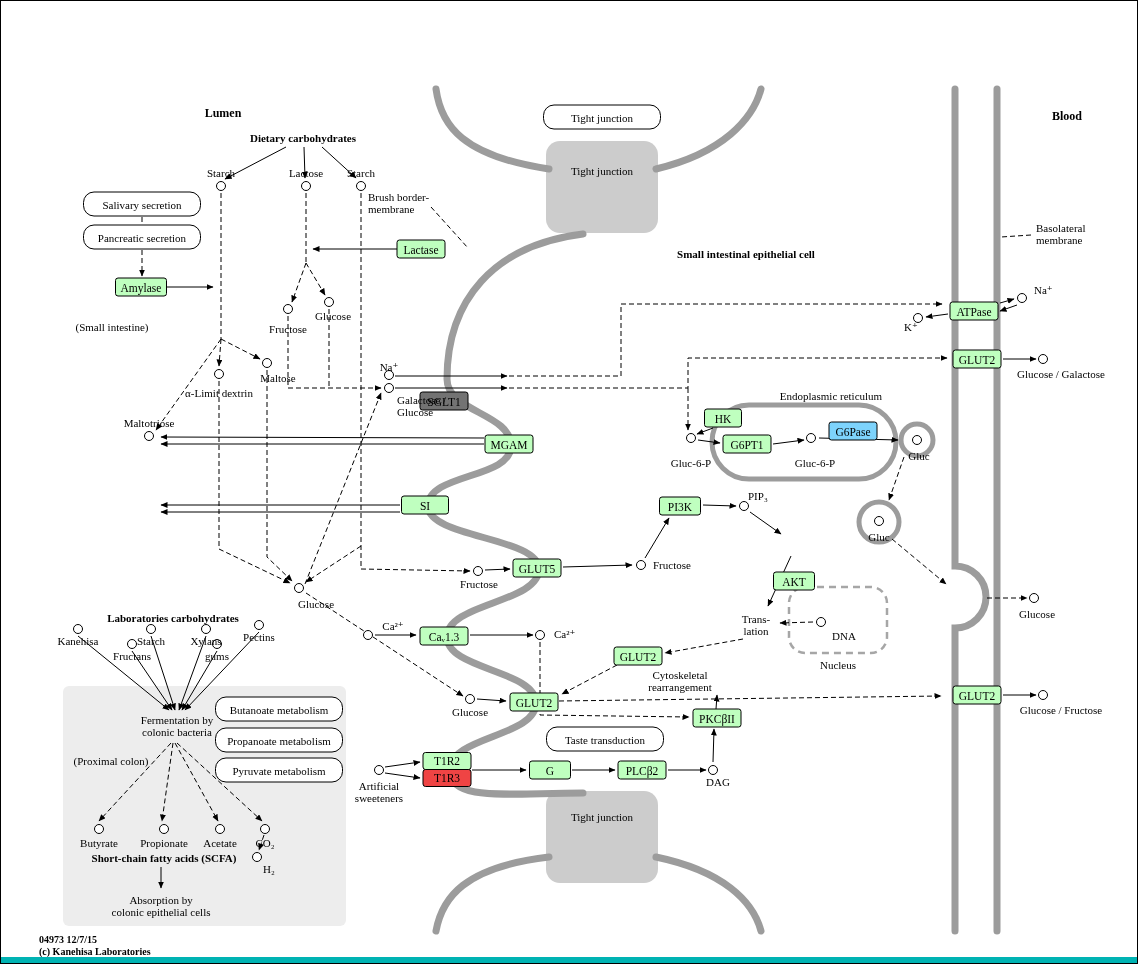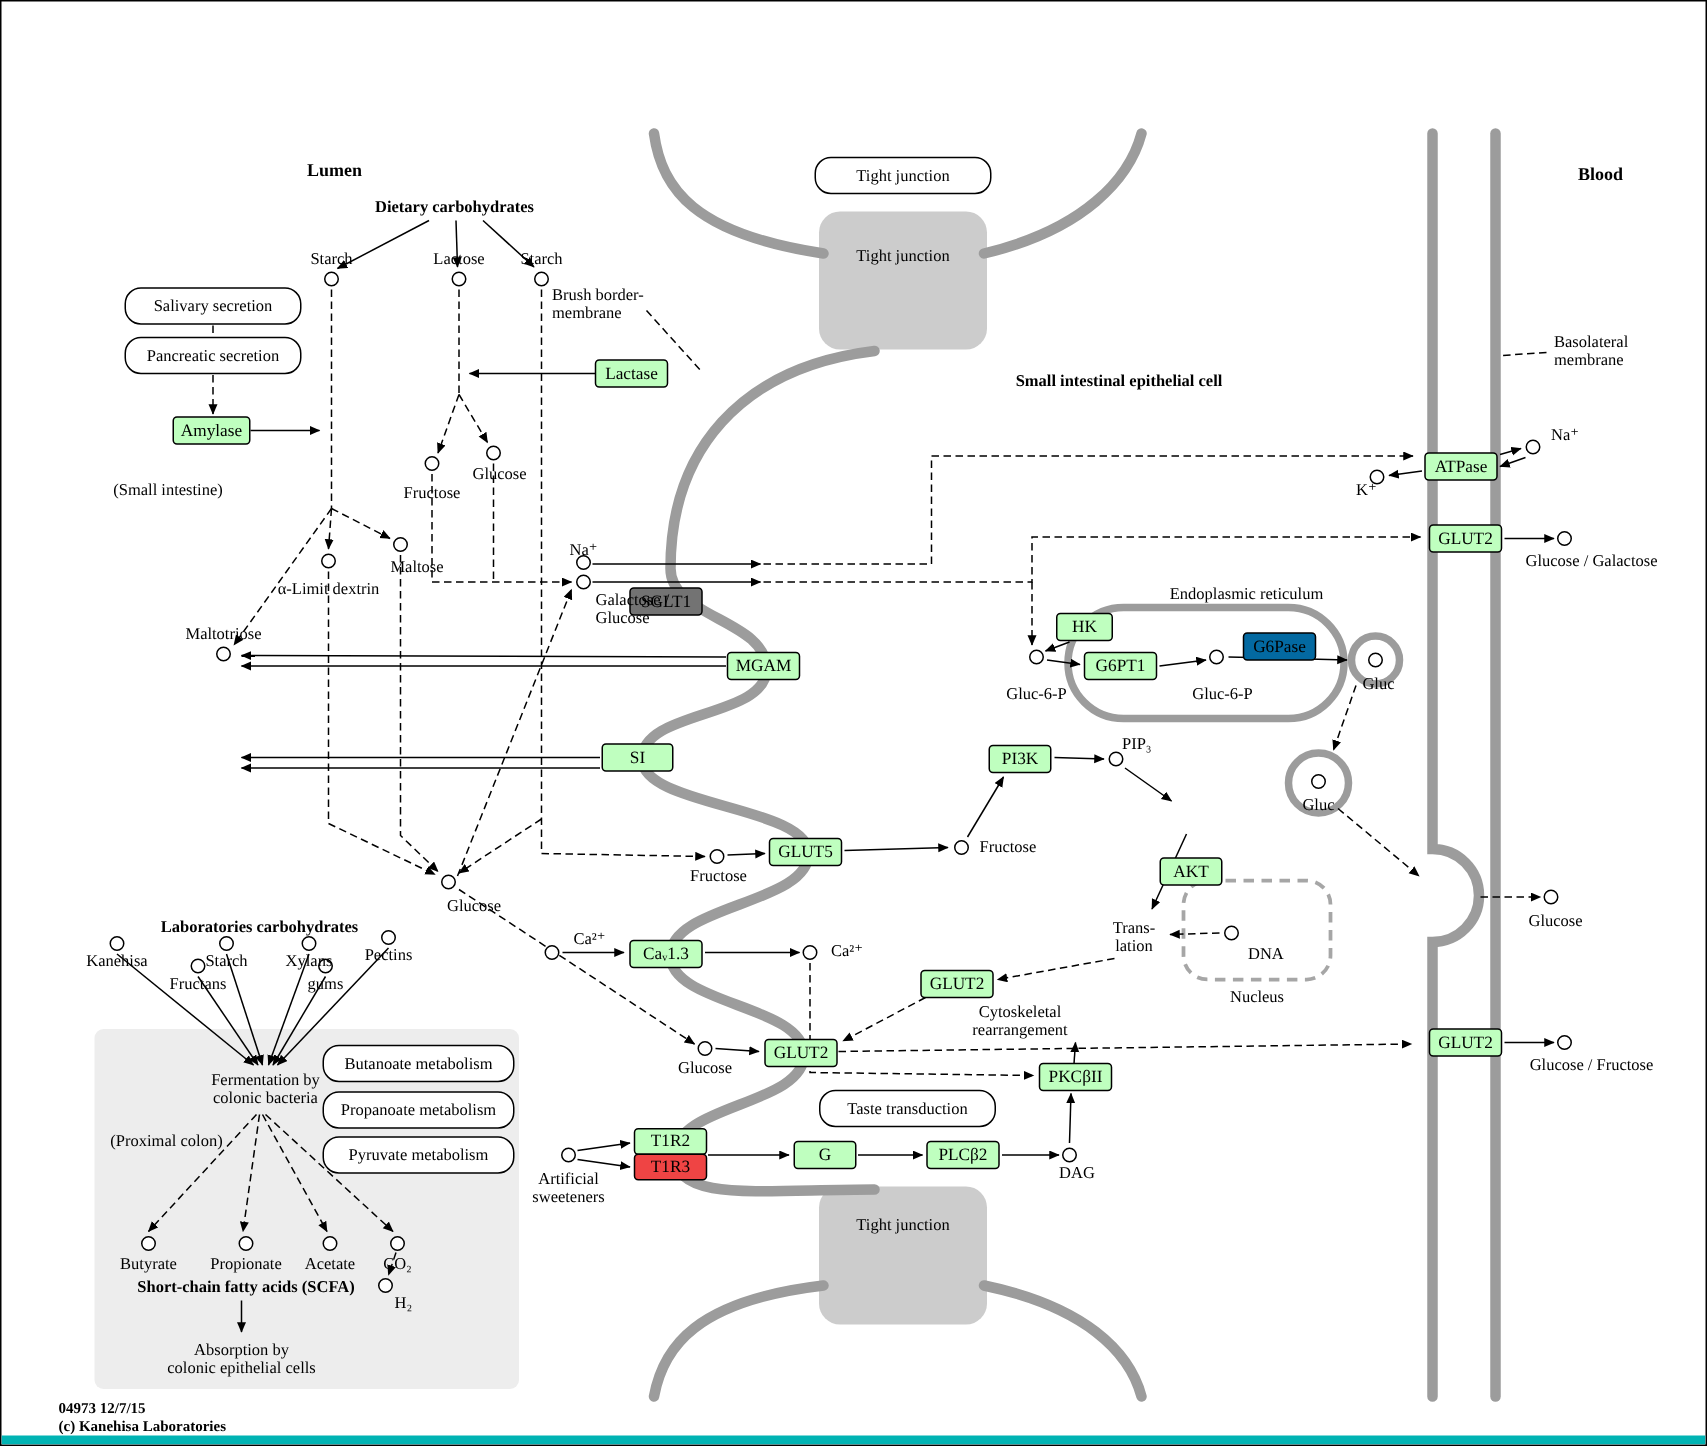--- a/index.html
+++ b/index.html
@@ -142,21 +142,21 @@
     <div class="panel" style="left: 545px; top: 790px; width: 112px; height: 92px; background: rgb(204, 204, 204); border-radius: 14px;"></div>
     <div class="panel" style="left: 62px; top: 685px; width: 283px; height: 240px; background: rgb(237, 237, 237); border-radius: 6px;"></div>
     <div class="gene-box" style="left: 140px; top: 286px; width: 50px; height: 17px; background: rgb(191, 255, 191);">Amylase</div>
     <div class="gene-box" style="left: 420px; top: 248px; width: 47px; height: 17px; background: rgb(191, 255, 191);">Lactase</div>
     <div class="gene-box" style="left: 443px; top: 400px; width: 47px; height: 17px; background: #737373; text-align: right;">SGLT1</div>
     <div class="gene-box" style="left: 508px; top: 443px; width: 47px; height: 17px; background: rgb(191, 255, 191);">MGAM</div>
     <div class="gene-box" style="left: 424px; top: 504px; width: 46px; height: 17px; background: rgb(191, 255, 191);">SI</div>
     <div class="gene-box" style="left: 536px; top: 567px; width: 47px; height: 17px; background: rgb(191, 255, 191);">GLUT5</div>
     <div class="gene-box" style="left: 722px; top: 417px; width: 36px; height: 17px; background: rgb(191, 255, 191);">HK</div>
     <div class="gene-box" style="left: 746px; top: 443px; width: 47px; height: 17px; background: rgb(191, 255, 191);">G6PT1</div>
-    <div class="gene-box" style="left: 852px; top: 430px; width: 47px; height: 17px; background: #0369a1;">G6Pase</div>
+    <div class="gene-box" style="left: 852px; top: 430px; width: 47px; height: 17px; background: #7dd3fc;">G6Pase</div>
     <div class="gene-box" style="left: 679px; top: 505px; width: 40px; height: 17px; background: rgb(191, 255, 191);">PI3K</div>
     <div class="gene-box" style="left: 793px; top: 544px; width: 40px; height: 17px; background: rgb(191, 255, 191); margin-top: 36px;">AKT</div>
     <div class="gene-box" style="left: 973px; top: 310px; width: 47px; height: 17px; background: rgb(191, 255, 191);">ATPase</div>
     <div class="gene-box" style="left: 976px; top: 358px; width: 47px; height: 17px; background: rgb(191, 255, 191);">GLUT2</div>
     <div class="gene-box" style="left: 443px; top: 635px; width: 47px; height: 17px; background: rgb(191, 255, 191);">Caᵥ1.3</div>
     <div class="gene-box" style="left: 637px; top: 655px; width: 47px; height: 17px; background: rgb(191, 255, 191);">GLUT2</div>
     <div class="gene-box" style="left: 533px; top: 701px; width: 47px; height: 17px; background: rgb(191, 255, 191);">GLUT2</div>
     <div class="gene-box" style="left: 716px; top: 717px; width: 47px; height: 17px; background: rgb(191, 255, 191);">PKCβII</div>
     <div class="gene-box" style="left: 976px; top: 694px; width: 47px; height: 17px; background: rgb(191, 255, 191);">GLUT2</div>
     <div class="gene-box" style="left: 446px; top: 760px; width: 47px; height: 16px; background: rgb(191, 255, 191);">T1R2</div>

